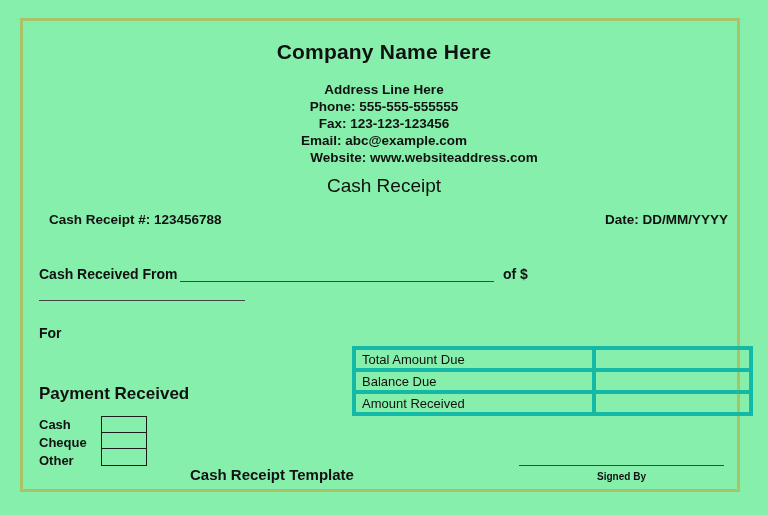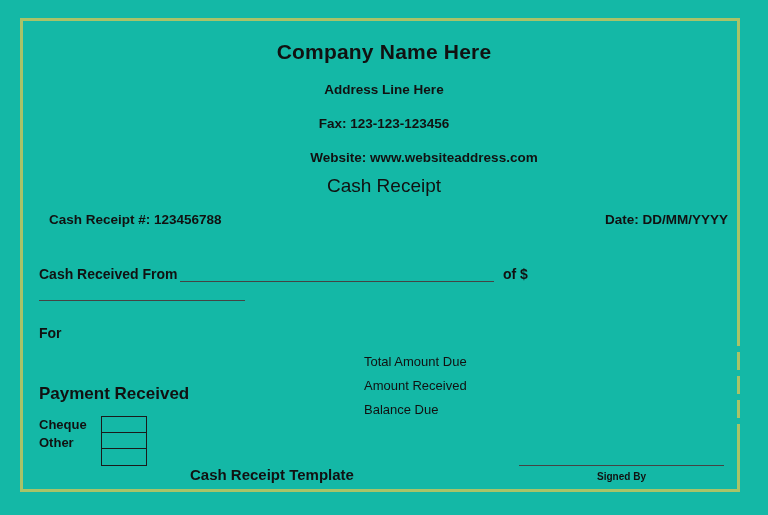--- a/index.html
+++ b/index.html
@@ -14,21 +14,21 @@
     font-family: "Liberation Sans", sans-serif;
     color: #111111;
     overflow: hidden;
   }
 
   #receipt-page {
     position: absolute;
     left: 0; top: 0;
     width: 768px;
     height: 515px;
-    background: #14b8a6;
+    background: #86efac;
   }
 
   
   #green-frame {
     position: absolute;
     left: 20px;
     top: 18px;
     width: 720px;
     height: 474px;
     border: 3px solid #a9c368;
@@ -133,21 +133,21 @@
   
   #amounts-table {
     position: absolute;
     left: 352px;
     top: 346px;
     width: 378px;
     border-collapse: collapse;
     table-layout: fixed;
   }
   #amounts-table td {
-    border: 6px solid #14b8a6;
+    border: 4px solid #14b8a6;
     height: 18px;
     padding: 0 0 0 6px;
     font-size: 13px;
     font-weight: normal;
     vertical-align: middle;
   }
   #amounts-table td.label-cell { width: 230px; }
   #amounts-table td.value-cell { width: 147px; }
 
   
@@ -216,21 +216,23 @@
 
 <div id="receipt-page">
 
   <div id="green-frame"></div>
 
   <div class="content">
 
     <div id="company-name">Company Name Here</div>
 
     <div class="contact-line" id="contact-0">Address Line Here</div>
+    <div class="contact-line" id="contact-1">Phone: 555-555-555555</div>
     <div class="contact-line" id="contact-2">Fax: 123-123-123456</div>
+    <div class="contact-line" id="contact-3">Email: abc@example.com</div>
     <div class="contact-line" id="contact-4">Website: www.websiteaddress.com</div>
 
     <div id="doc-title">Cash Receipt</div>
 
     <div id="receipt-number">Cash Receipt #: 123456788</div>
     <div id="receipt-date">Date: DD/MM/YYYY</div>
 
     <div id="received-from-label">Cash Received From</div>
     <div id="received-from-rule"></div>
     <div id="of-amount-label">of $</div>
@@ -238,33 +240,36 @@
 
     <div id="for-label">For</div>
 
     <table id="amounts-table">
       <tbody>
         <tr>
           <td class="label-cell">Total Amount Due</td>
           <td class="value-cell"></td>
         </tr>
         <tr>
-          <td class="label-cell">Amount Received</td>
+          <td class="label-cell">Balance Due</td>
           <td class="value-cell"></td>
         </tr>
         <tr>
-          <td class="label-cell">Balance Due</td>
+          <td class="label-cell">Amount Received</td>
           <td class="value-cell"></td>
         </tr>
       </tbody>
     </table>
 
     <div id="payment-received-heading">Payment Received</div>
 
     <div id="payment-methods">
+      <div class="method-row">
+        <span class="method-label">Cash</span>
+      </div>
       <div class="method-row">
         <span class="method-label">Cheque</span>
       </div>
       <div class="method-row">
         <span class="method-label">Other</span>
       </div>
     </div>
 
     <div id="method-boxes">
       <div class="method-box"></div>

